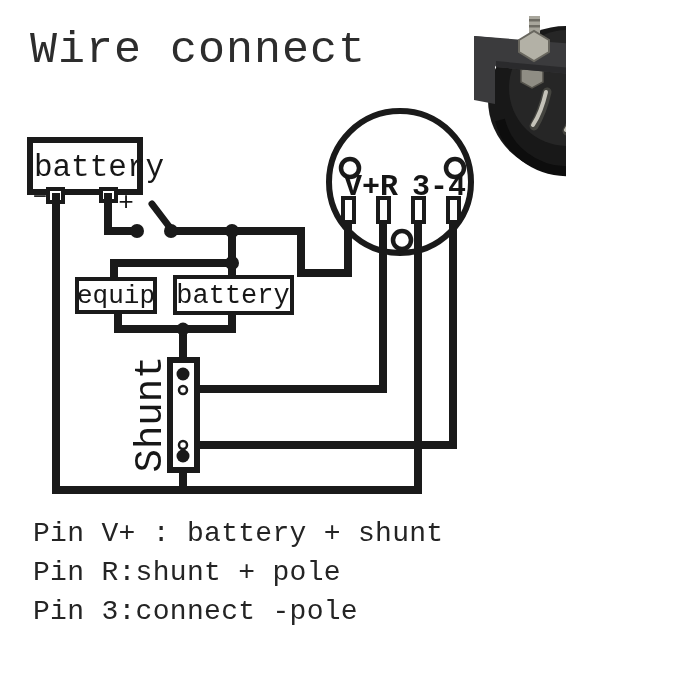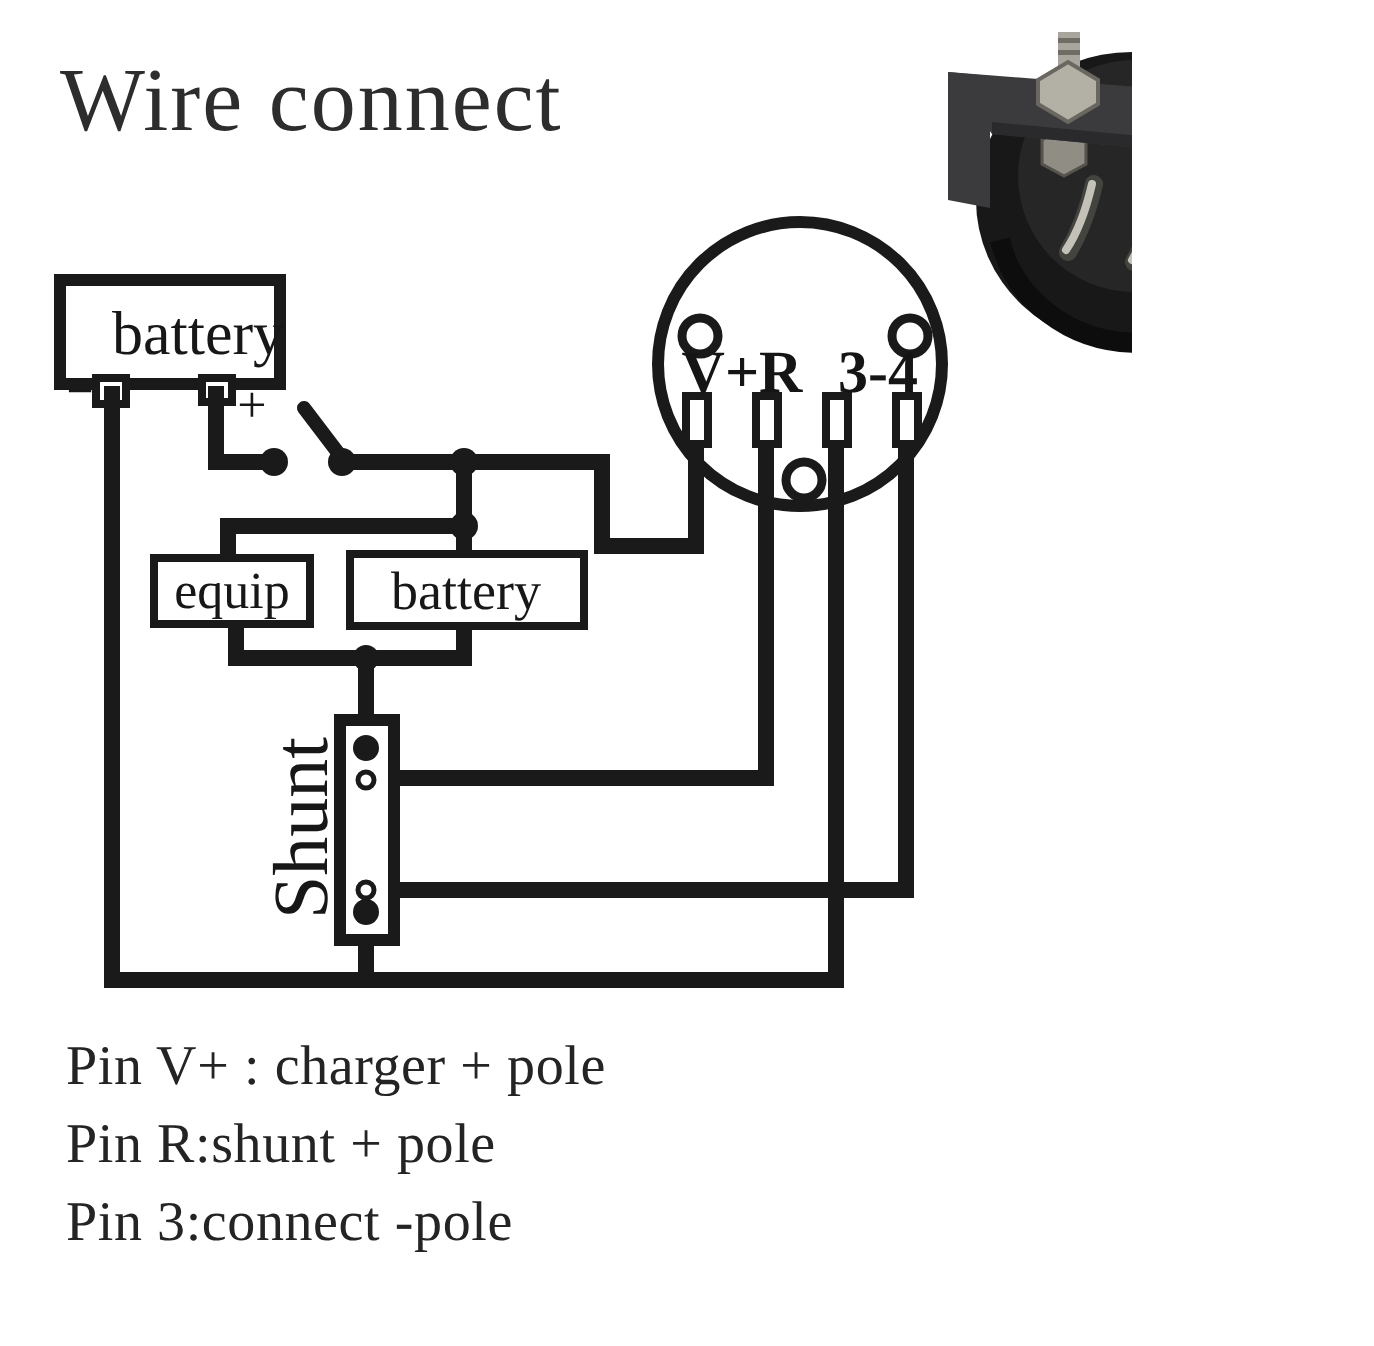--- a/index.html
+++ b/index.html
@@ -1,17 +1,17 @@
 <!DOCTYPE html>
 <html><head>
 <meta charset="utf-8">
 <style>
   html,body{margin:0;padding:0;background:#ffffff;}
   #page{position:relative;width:566px;height:673px;background:#ffffff;overflow:hidden;
-        font-family:Liberation Serif, serif;color:#1f1f1f;}
+        font-family:Liberation Mono, monospace;color:#1f1f1f;}
   .abs{position:absolute;}
   .center{transform:translate(-50%,-50%);white-space:nowrap;}
   #title{left:30px;top:50px;font-size:45px;letter-spacing:1px;color:#2d2d2d;
          transform:translateY(-50%);white-space:nowrap;}
   .boxlabel{font-size:26px;color:#171717;}
   .siglabel{font-size:24px;color:#171717;}
   #battery-label{left:99px;top:167px;font-size:31px;}
   #equip-label{left:116px;top:296px;}
   #charger-label{left:233px;top:296px;font-size:27px;}
   #shunt-label{left:151px;top:414px;font-size:39px;
@@ -166,18 +166,18 @@
   <div id="plus-sign" class="abs center siglabel">+</div>
 
   <div id="equip-label" class="abs center boxlabel">equip</div>
   <div id="charger-label" class="abs center boxlabel">battery</div>
   <div id="shunt-label" class="abs boxlabel" style="font-size:39px">Shunt</div>
 
   <div id="gauge-label-left" class="abs center gaugetxt">V+R</div>
   <div id="gauge-label-right" class="abs center gaugetxt">3-4</div>
 
   <div id="legend" class="abs">
-    <div class="legend-line">Pin V+ : charger + pole</div>
+    <div class="legend-line">Pin V+ : battery + shunt</div>
     <div class="legend-line">Pin R:shunt + pole</div>
     <div class="legend-line">Pin 3:connect -pole</div>
   </div>
 
 </div>
 
 </body></html>

